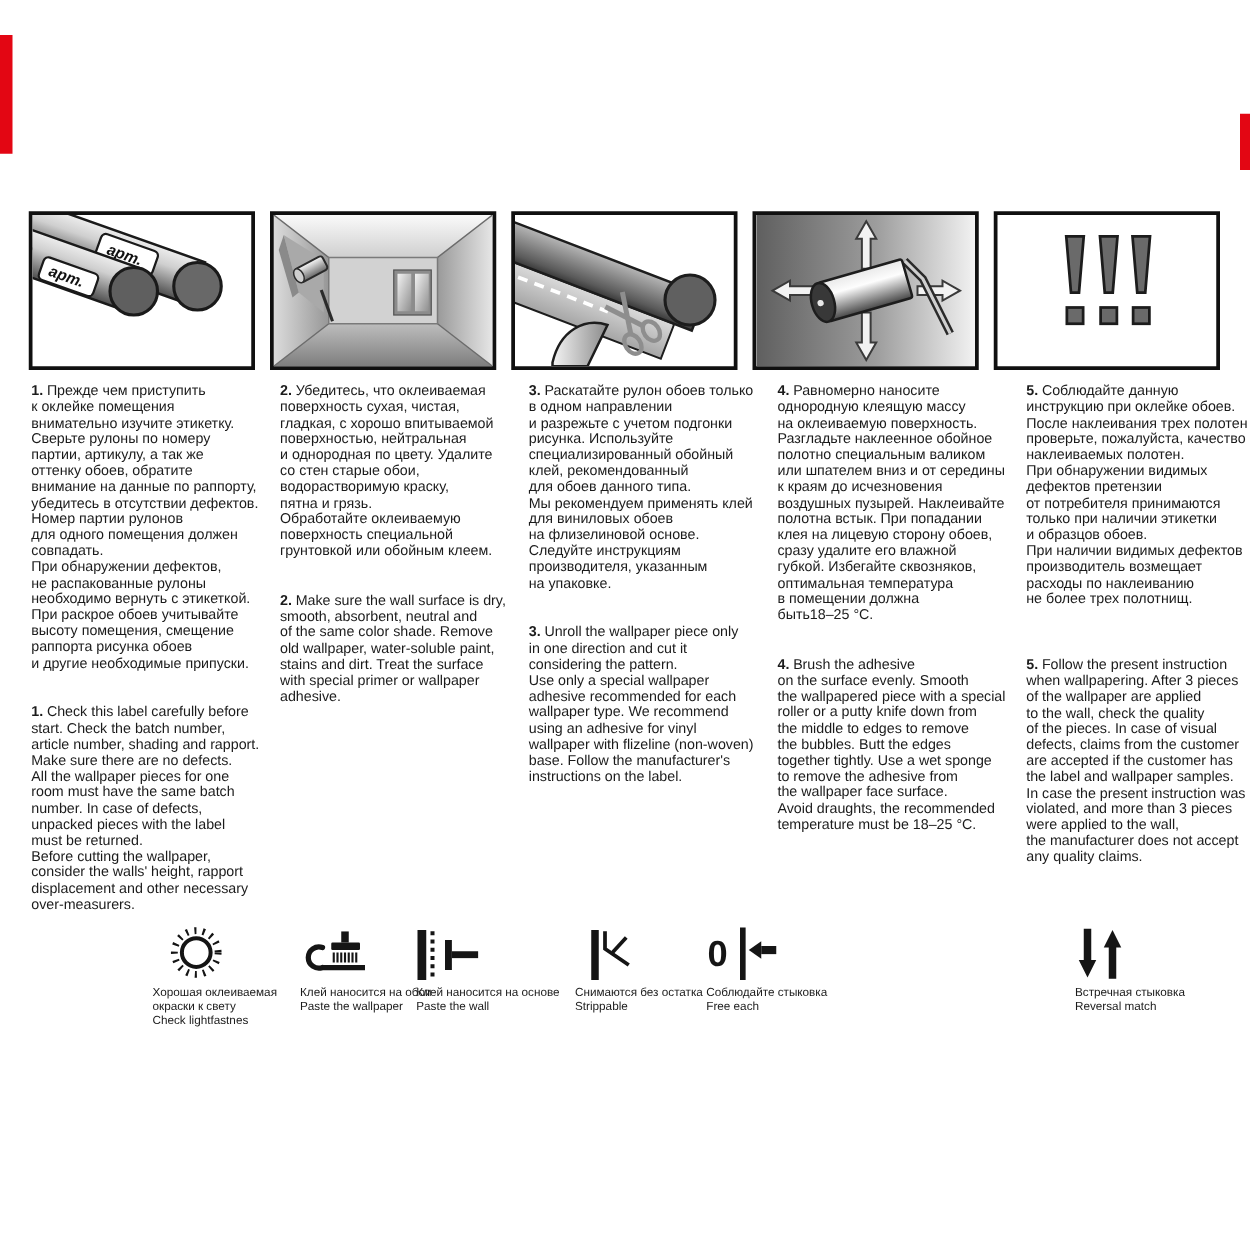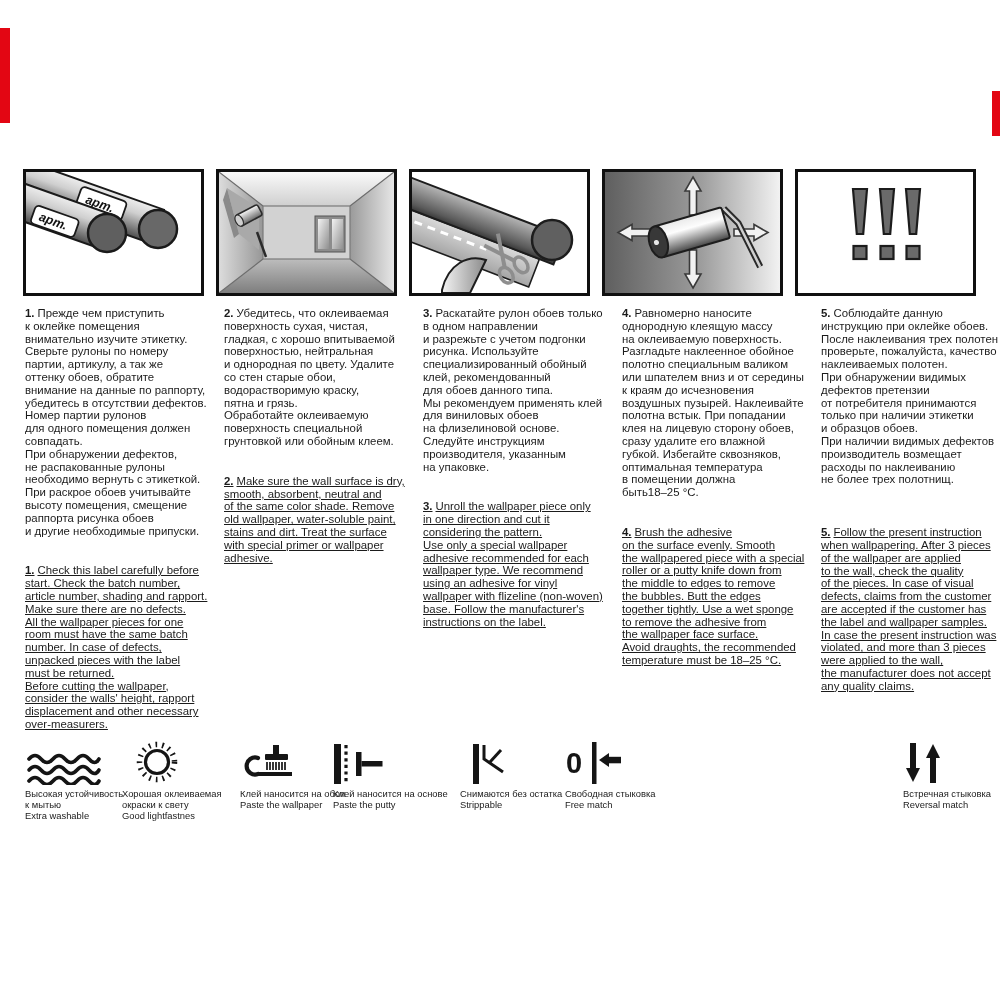--- a/index.html
+++ b/index.html
@@ -13,21 +13,21 @@
   .red-marker.right{right:0;top:91px;width:8px;height:45px;}
 
   .figures-row{position:absolute;left:23px;top:169px;display:flex;gap:12px;}
   .figure{width:181px;height:127px;border:3px solid #101010;background:#fff;box-sizing:border-box;overflow:hidden;}
   .figure svg{display:block;}
 
   .steps-row{position:absolute;left:25px;top:307px;display:flex;gap:18px;}
   .step-col{width:181px;flex:0 0 181px;}
   .block{margin:0;font-size:11.4px;line-height:12.8px;white-space:pre;color:#1b1b1b;}
   .block .num{font-weight:700;margin-right:3px;}
-  .block.en{margin-top:27px;text-decoration:underline;}
+  .block.en{margin-top:27px;}
   .step-col.c5 .block.en{margin-top:40px;}
 
   .symbols-row{position:absolute;left:0;top:741px;width:1000px;height:90px;}
   .symbol{position:absolute;top:0;}
   .sym-icon{height:44px;display:flex;align-items:flex-end;}
   .sym-label{margin-top:3px;font-size:9.4px;line-height:11px;white-space:pre-line;color:#1b1b1b;}
   .sym-label .en{display:block;}
 </style>
 </head>
 <body>
@@ -320,41 +320,30 @@
 In case the present instruction was
 violated, and more than 3 pieces
 were applied to the wall,
 the manufacturer does not accept
 any quality claims.</span></p>
   </div>
 </div>
 
 <div class="symbols-row">
 
-  <div class="symbol" style="left:25px">
-    <div class="sym-icon">
-        <svg width="78" height="34" viewBox="0 0 78 34" fill="none" stroke="#151515" stroke-width="3.6" stroke-linecap="round">
-      <path d="M4 8 Q10 1 16 8 T28 8 T40 8 T52 8 T64 8 T74 8"></path>
-      <path d="M4 19 Q10 12 16 19 T28 19 T40 19 T52 19 T64 19 T74 19"></path>
-      <path d="M4 30 Q10 23 16 30 T28 30 T40 30 T52 30 T64 30 T74 30"></path>
-    </svg>
-      </div>
-    <div class="sym-label"><span class="ru">Высокая устойчивость
-к мытью</span><span class="en">Extra washable</span></div>
-  </div>
 
   <div class="symbol" style="left:122px">
     <div class="sym-icon" style="padding-left:12px">
         <svg width="46" height="46" viewBox="0 0 46 46" fill="none">
       <circle cx="23" cy="23" r="11.5" stroke="#151515" stroke-width="3.2"></circle>
       <circle cx="23" cy="23" r="17.5" stroke="#151515" stroke-width="5.5" stroke-dasharray="1.7 5"></circle>
     </svg>
       </div>
     <div class="sym-label"><span class="ru">Хорошая оклеиваемая
-окраски к свету</span><span class="en">Good lightfastnes</span></div>
+окраски к свету</span><span class="en">Check lightfastnes</span></div>
   </div>
 
   <div class="symbol" style="left:240px">
     <div class="sym-icon">
         <svg width="54" height="40" viewBox="0 0 54 40">
       <path d="M18 29 A 8.5 8.5 0 1 1 18 13" fill="none" stroke="#151515" stroke-width="4.2" stroke-linecap="round"></path>
       <path d="M18 29 H52" fill="none" stroke="#151515" stroke-width="4.2"></path>
       <rect x="33" y="0" width="6" height="9" fill="#151515"></rect>
       <rect x="25" y="9" width="23" height="6" rx="1" fill="#151515"></rect>
       <path d="M27 17 V25 M30 17 V25 M33 17 V25 M36 17 V25 M39 17 V25 M42 17 V25 M45 17 V25" stroke="#151515" stroke-width="1.7"></path>
@@ -365,21 +354,21 @@
 
   <div class="symbol" style="left:333px">
     <div class="sym-icon">
         <svg width="54" height="42" viewBox="0 0 54 42">
       <rect x="1" y="1" width="7" height="40" fill="#151515"></rect>
       <path d="M13 2 V41" stroke="#151515" stroke-width="3.2" stroke-dasharray="3.2 3.4"></path>
       <rect x="23" y="9" width="5.5" height="24" fill="#151515"></rect>
       <rect x="28.5" y="18" width="21" height="5.5" fill="#151515"></rect>
     </svg>
       </div>
-    <div class="sym-label"><span class="ru">Клей наносится на основе</span><span class="en">Paste the putty</span></div>
+    <div class="sym-label"><span class="ru">Клей наносится на основе</span><span class="en">Paste the wall</span></div>
   </div>
 
   <div class="symbol" style="left:460px">
     <div class="sym-icon" style="padding-left:7px">
         <svg width="40" height="42" viewBox="0 0 40 42">
       <rect x="6" y="1" width="6" height="40" fill="#151515"></rect>
       <path d="M17 2 V16 L36 29" fill="none" stroke="#151515" stroke-width="3"></path>
       <path d="M23 19 L34 7" fill="none" stroke="#151515" stroke-width="3"></path>
     </svg>
       </div>
@@ -388,26 +377,26 @@
 
   <div class="symbol" style="left:565px">
     <div class="sym-icon">
         <svg width="58" height="44" viewBox="0 0 58 44">
       <text x="1" y="32" font-size="29" font-weight="700" fill="#151515">0</text>
       <rect x="27" y="1" width="4.5" height="42" fill="#151515"></rect>
       <polygon points="34,19 44,12 44,26" fill="#151515"></polygon>
       <rect x="44" y="15.8" width="12" height="6.5" fill="#151515"></rect>
     </svg>
       </div>
-    <div class="sym-label"><span class="ru">Свободная стыковка</span><span class="en">Free match</span></div>
-  </div>
-
-
-
-  <div class="symbol" style="left:903px">
+    <div class="sym-label"><span class="ru">Соблюдайте стыковка</span><span class="en">Free each</span></div>
+  </div>
+
+
+
+  <div class="symbol" style="left:860px">
     <div class="sym-icon">
         <svg width="40" height="44" viewBox="0 0 40 44">
       <rect x="7" y="2" width="6" height="26" fill="#151515"></rect>
       <polygon points="3,27 17,27 10,41" fill="#151515"></polygon>
       <rect x="27" y="16" width="6" height="26" fill="#151515"></rect>
       <polygon points="23,17 37,17 30,3" fill="#151515"></polygon>
     </svg>
       </div>
     <div class="sym-label"><span class="ru">Встречная стыковка</span><span class="en">Reversal match</span></div>
   </div>

